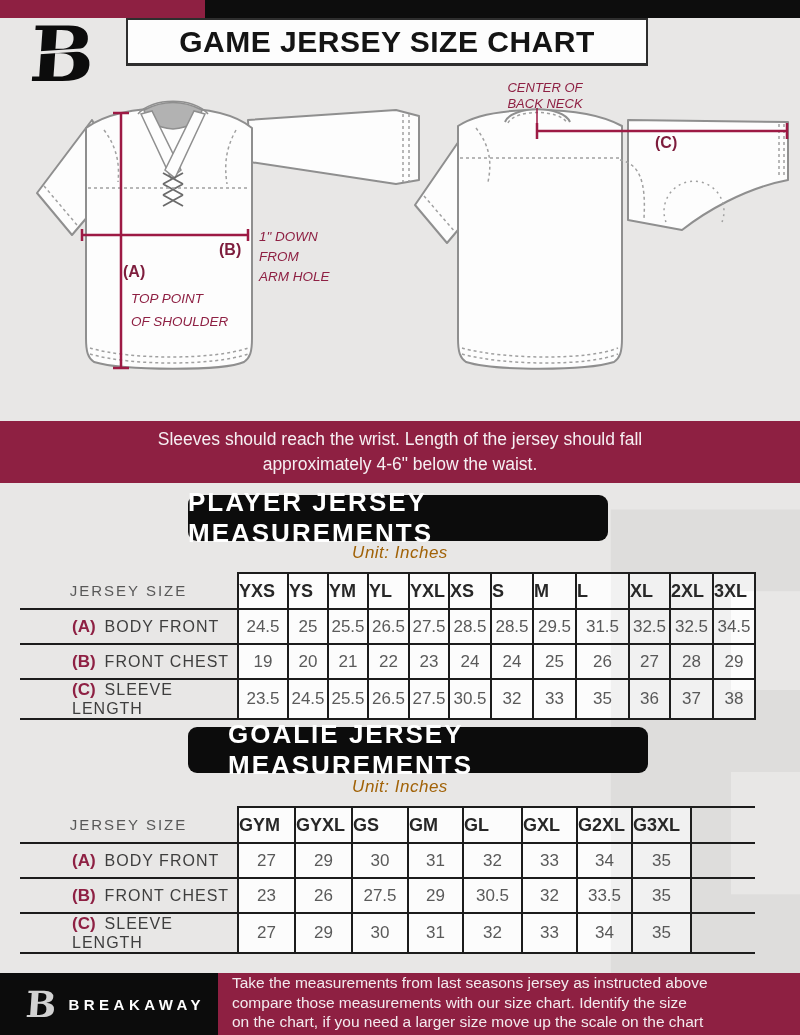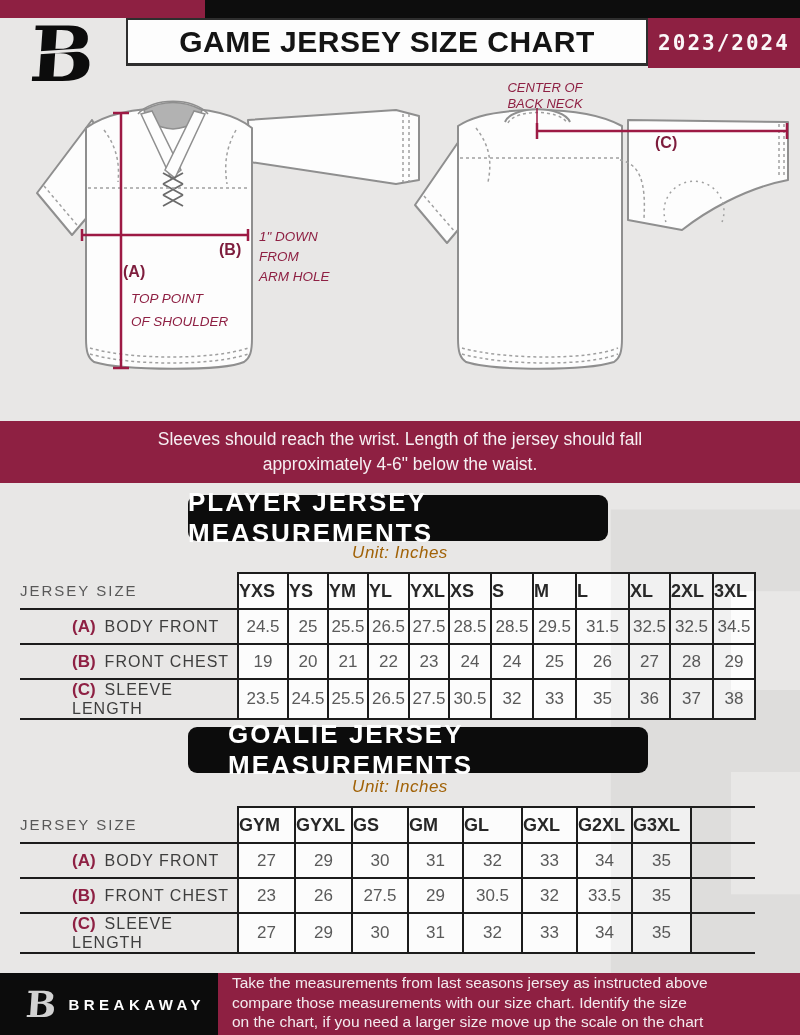--- a/index.html
+++ b/index.html
@@ -28,21 +28,21 @@
   .banner div{color:#f6eff2;font-size:17.5px;line-height:25px;}
 
   
   .sec-head{position:absolute;left:188px;width:420px;height:46px;background:#0c0c0c;border-radius:9px;display:flex;align-items:center;justify-content:center;z-index:6;}
   .sec-head .h{color:#ffffff;font-weight:bold;font-size:26px;letter-spacing:2px;}
   .unit{position:absolute;left:0;width:800px;text-align:center;font-style:italic;font-size:17px;color:#a16207;letter-spacing:0.5px;z-index:6;}
 
   
   .mtable{position:absolute;left:20px;border-collapse:collapse;table-layout:fixed;z-index:2;}
   .mtable th,.mtable td{padding:0;box-sizing:border-box;}
-  .mtable th.corner{border-bottom:2px solid #1c1c1c;font-weight:normal;font-size:15px;letter-spacing:2px;color:#585858;text-align:left;height:36px;}
+  .mtable th.corner{border-bottom:2px solid #1c1c1c;font-weight:normal;font-size:15px;letter-spacing:2px;color:#585858;text-align:center;height:36px;}
   .mtable th.size{border-left:2px solid #1c1c1c;border-top:2px solid #1c1c1c;border-bottom:2px solid #1c1c1c;background:#fcfcfc;font-weight:bold;font-size:18px;color:#272727;text-align:left;height:36px;}
   .mtable th.size.endcol{border-right:2px solid #1c1c1c;}
   .mtable th.size.ghost{border-left:none;border-right:none;background:transparent;}
   .mtable td.rowlabel{border-bottom:2px solid #1c1c1c;text-align:left;padding-left:52px;font-size:16px;letter-spacing:1px;color:#3e3e3e;height:35px;}
   .mtable td.rowlabel .key{color:#8e2043;font-weight:bold;font-size:17px;margin-right:9px;letter-spacing:0;}
   .mtable td.val{border-left:2px solid #1c1c1c;border-bottom:2px solid #1c1c1c;background:#fcfcfc;text-align:center;font-size:17px;color:#5a5a5a;height:35px;}
   .mtable td.val.endcol{border-right:2px solid #1c1c1c;}
   .mtable td.val.ghost{border-left:none;border-right:none;background:transparent;}
 
   
@@ -60,23 +60,20 @@
 <body>
 
 <div class="page">
 
   <div class="topbar-maroon"></div>
   <div class="topbar-black"></div>
 
   <div class="logo-b">B</div>
   <div class="title-box">
     <span class="t">GAME JERSEY SIZE CHART</span>
-  </div>
-  <div class="season-box">
-    <span class="s">2023/2024</span>
   </div>
 
   <svg class="diagram" viewBox="0 0 800 350" width="800" height="350">
     <g stroke="#8f8f8f" stroke-width="2" fill="#fdfdfd" stroke-linejoin="round">
 
       <polygon points="92,50 37,123 72,165 122,106"></polygon>
       <polygon points="248,50 396,40 419,46 419,110 396,114 250,92"></polygon>
       <path d="M86,58 C105,44 135,38 172,38 C208,38 235,44 252,58 L252,268 C252,282 250,288 244,292 C224,301 124,301 94,292 C88,288 86,282 86,268 Z"></path>
 
       <polygon points="470,55 415,135 447,173 500,110"></polygon>

